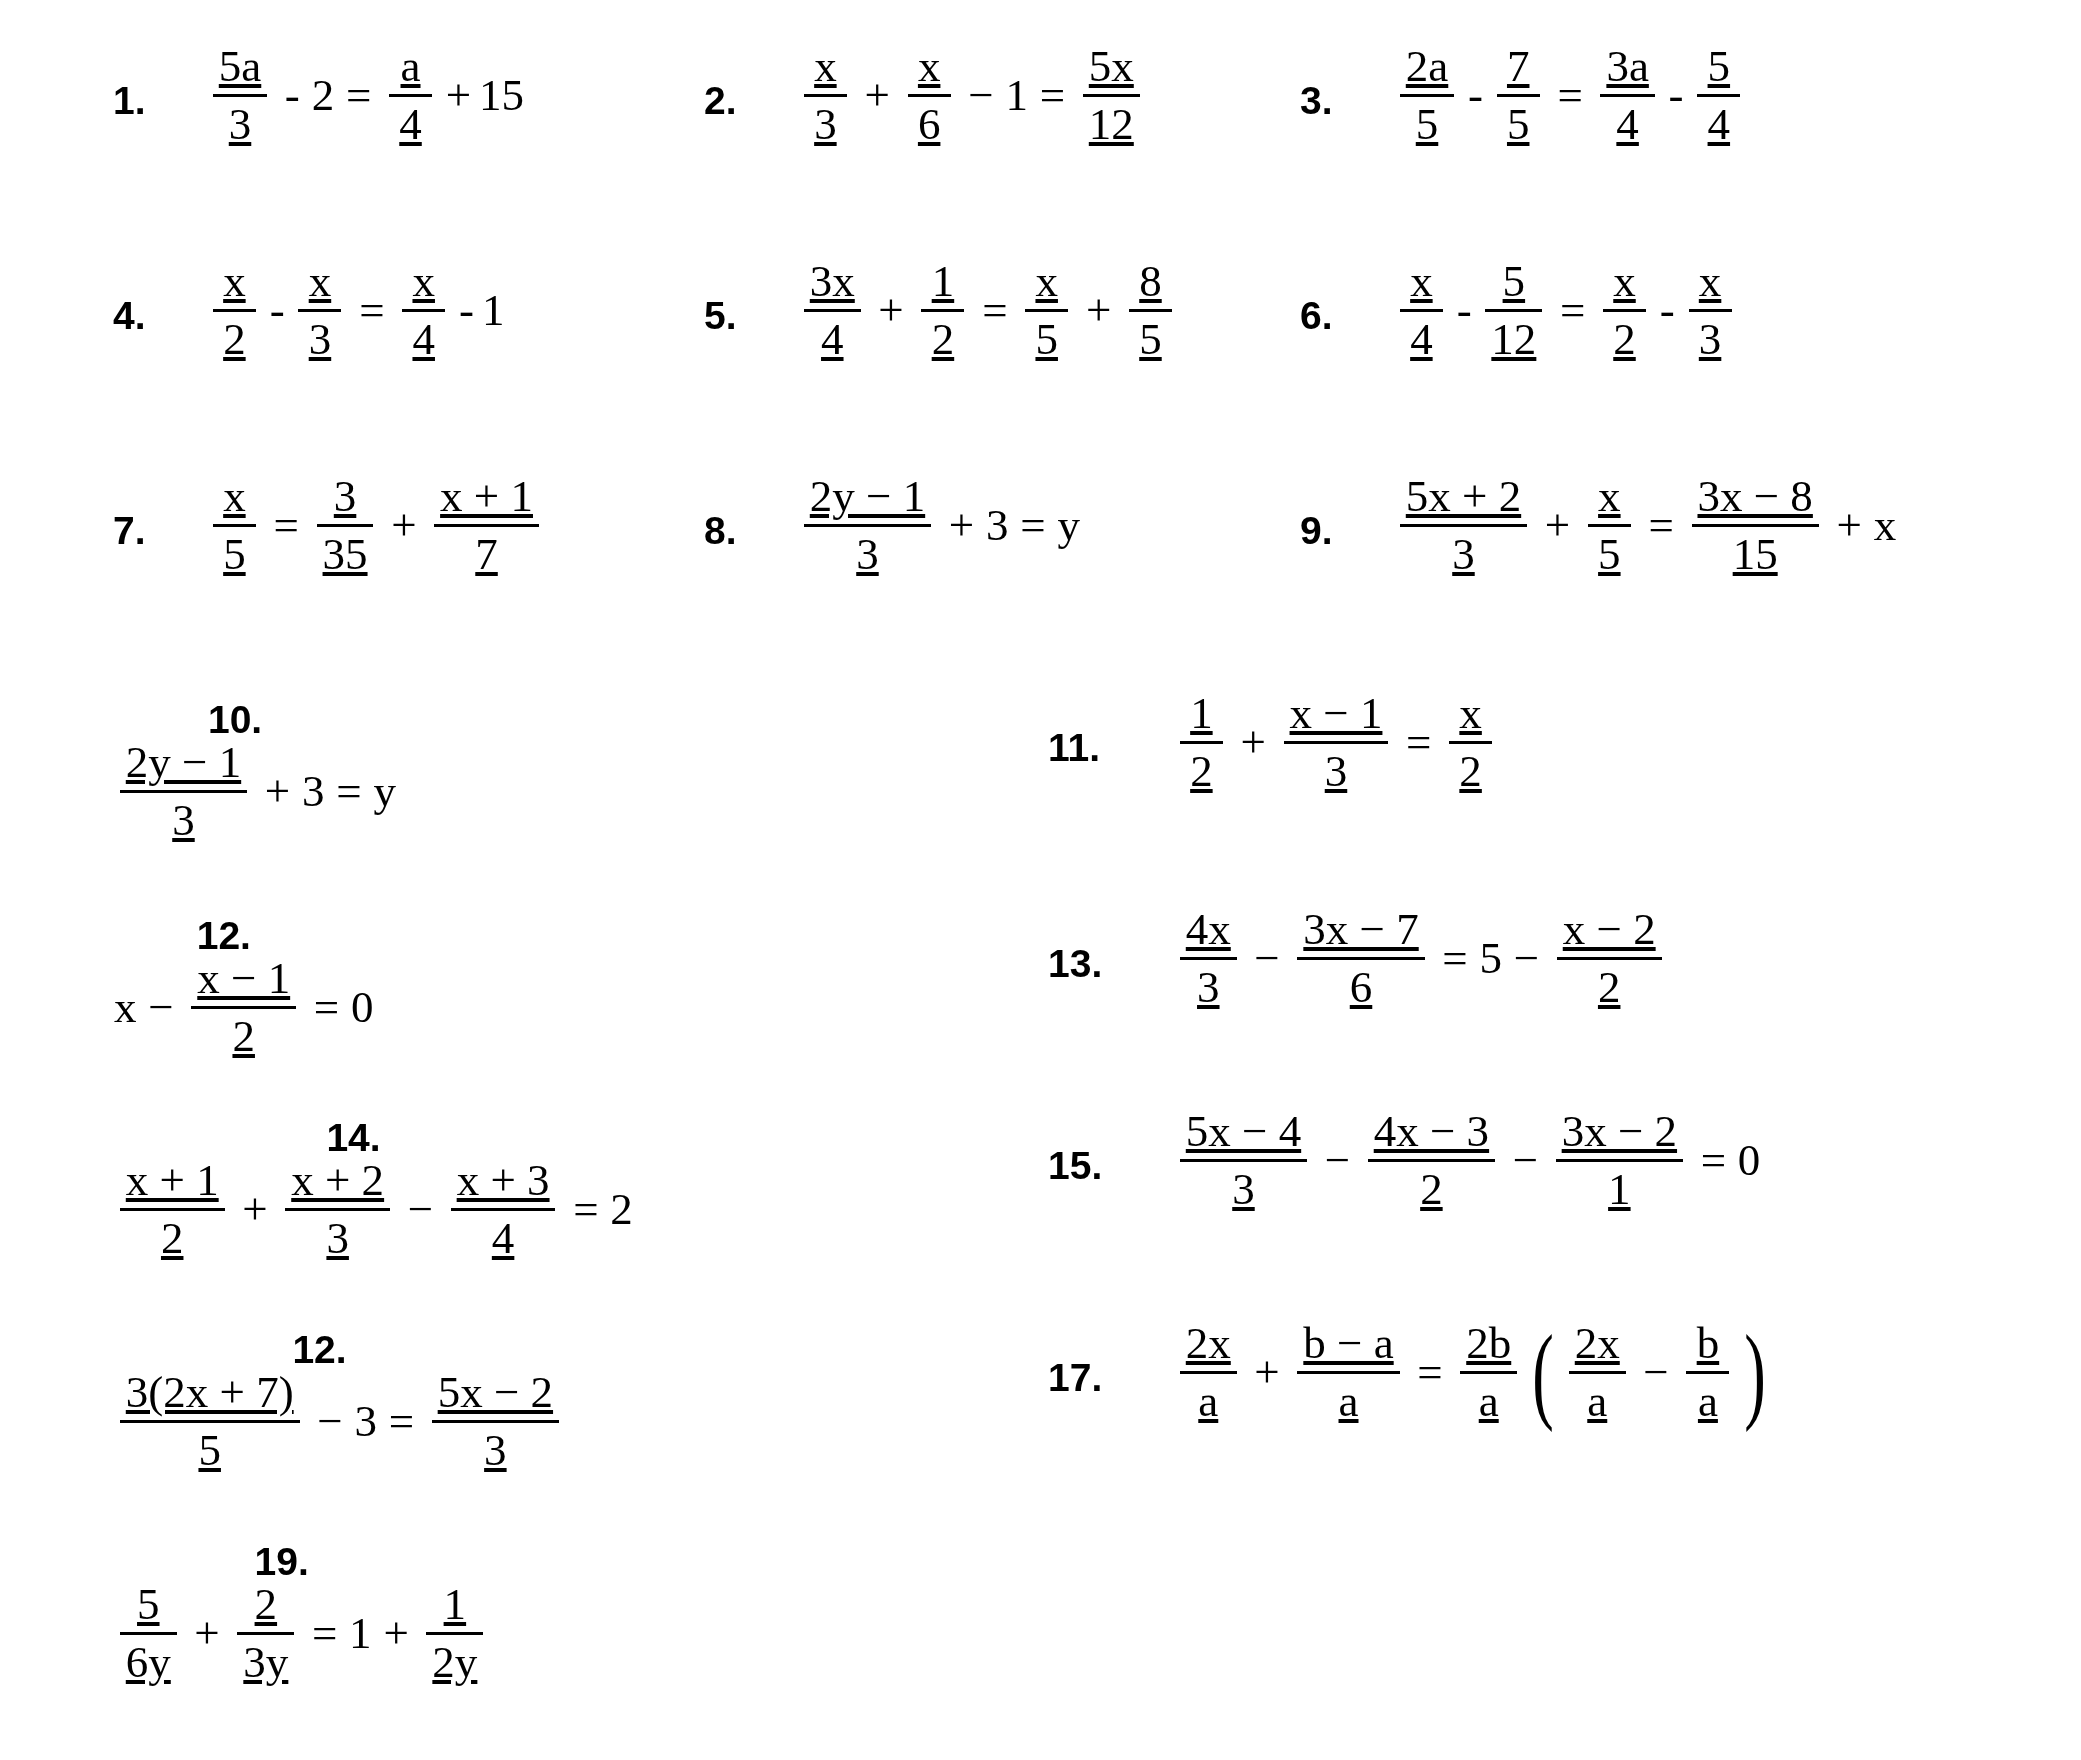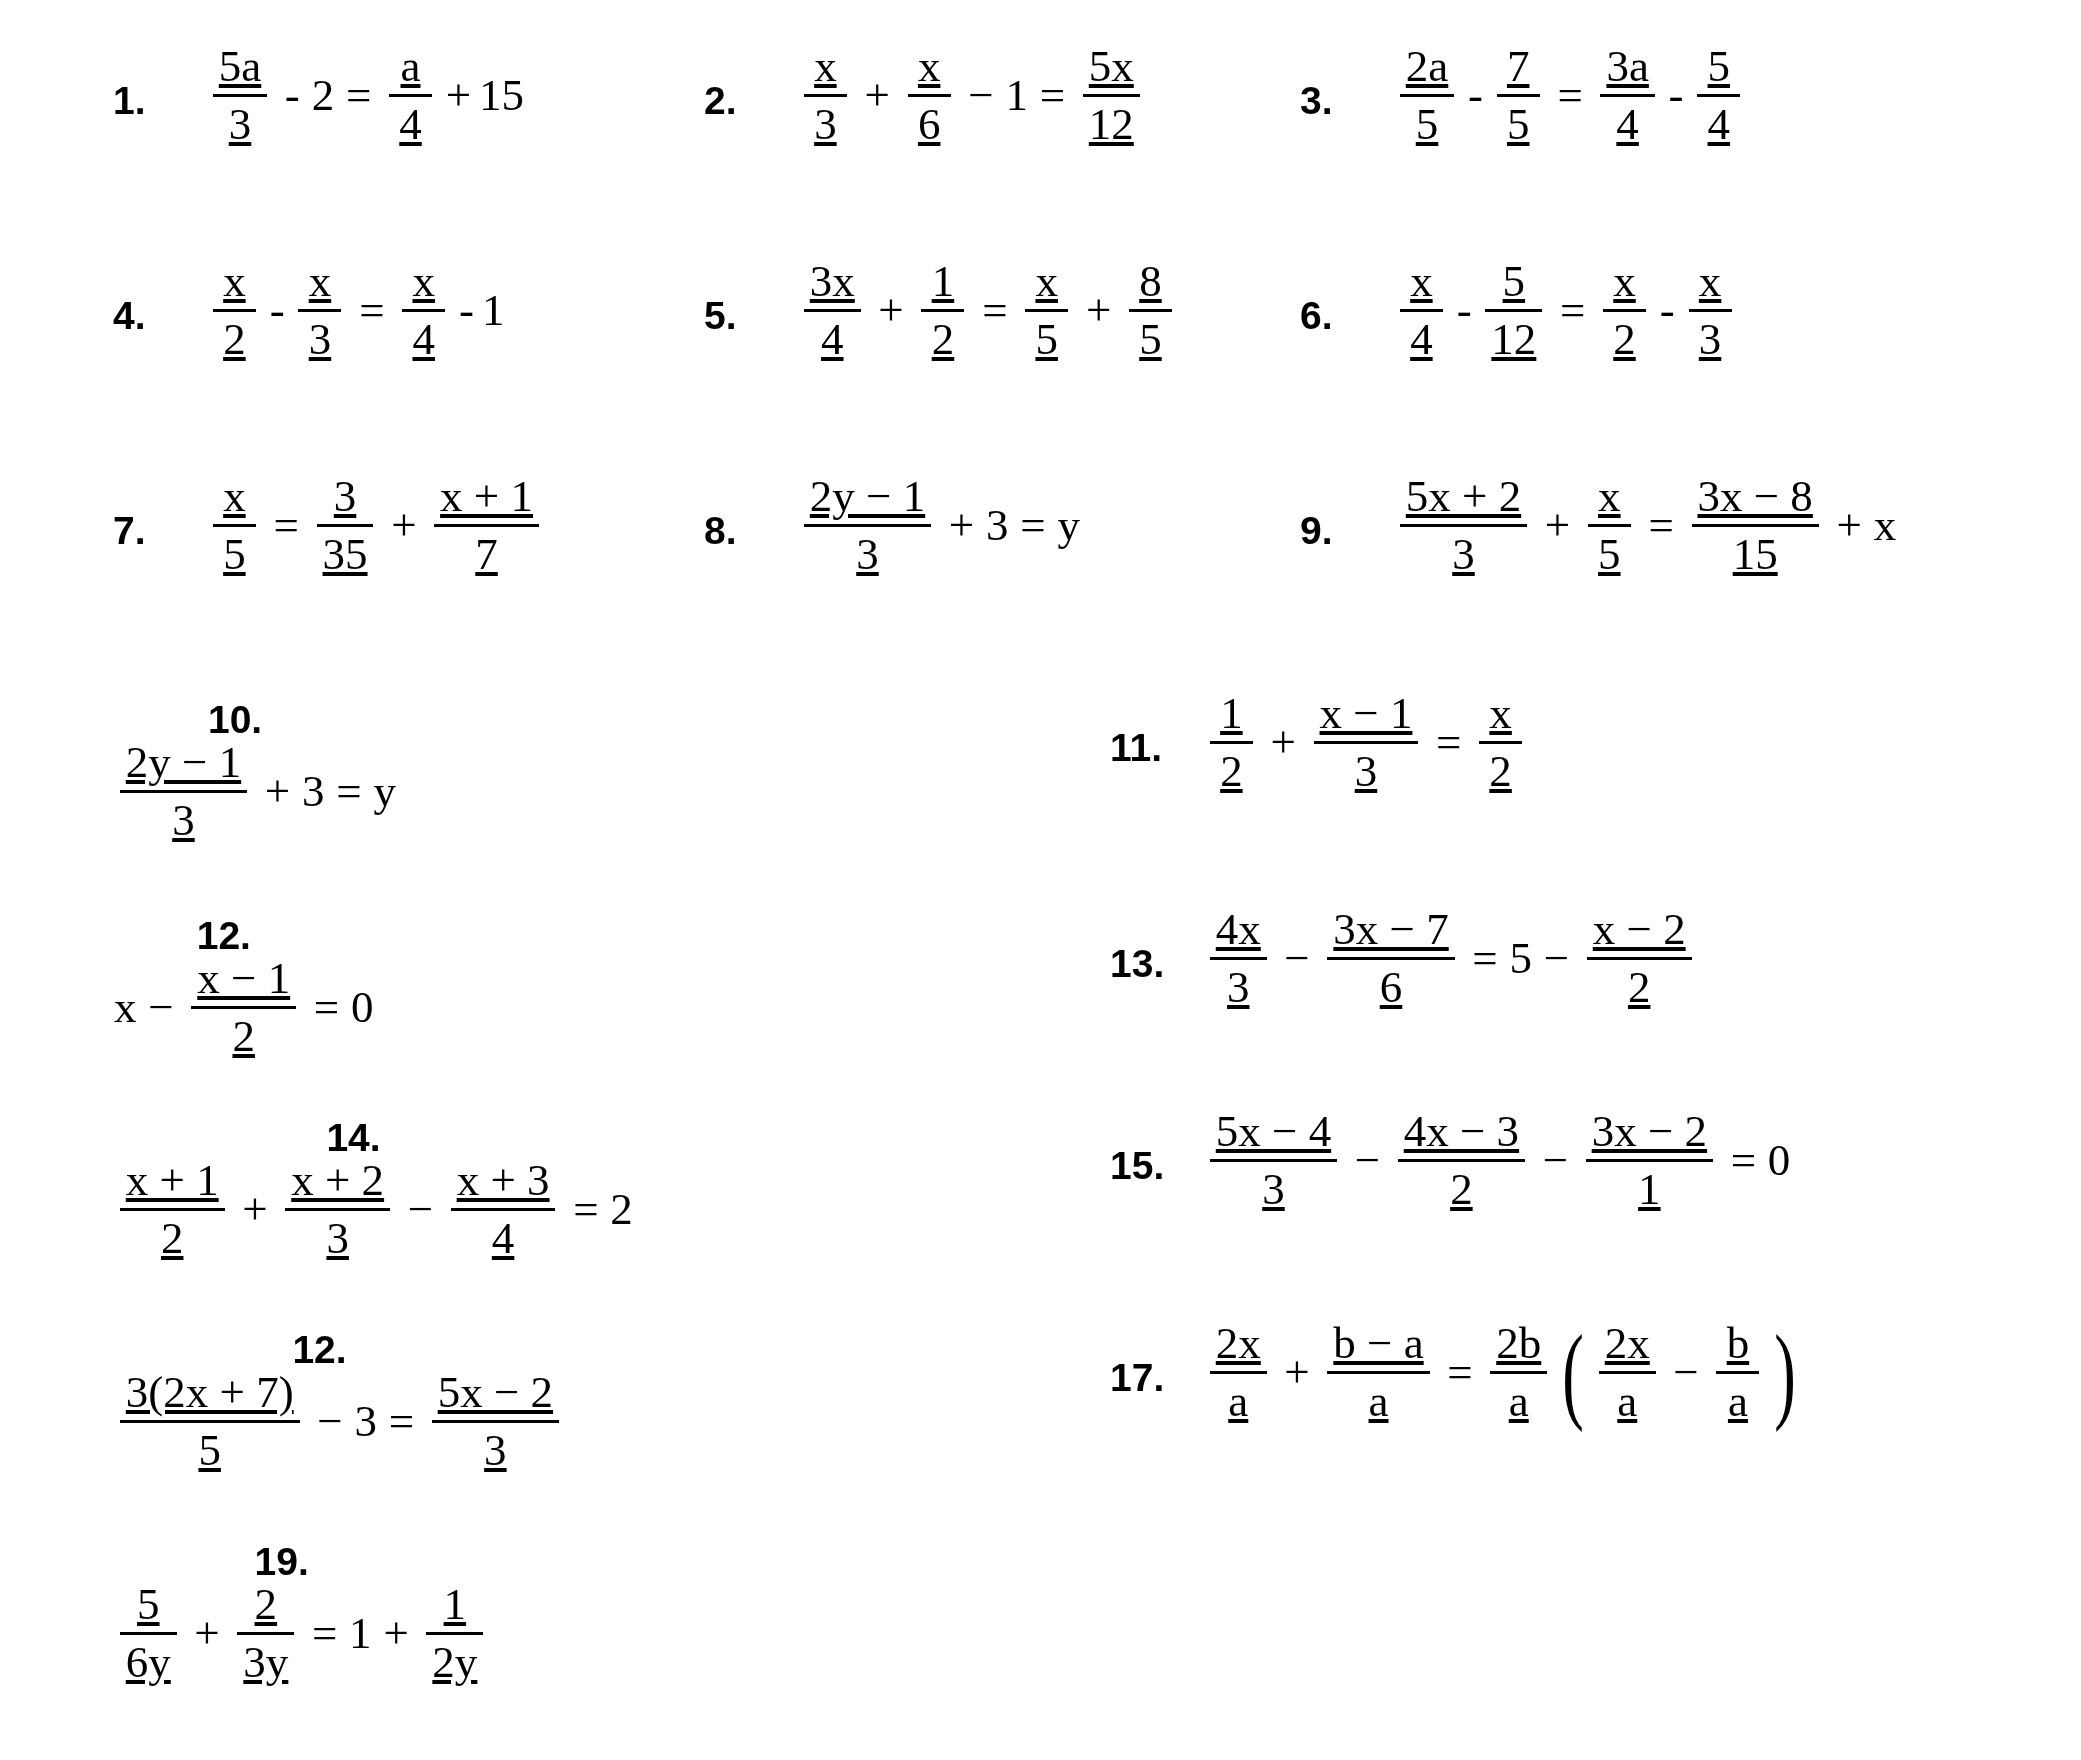--- a/index.html
+++ b/index.html
@@ -95,21 +95,21 @@
   .r4 { position: absolute; left: 0; top: 690px; }
   .r5 { position: absolute; left: 0; top: 906px; }
   .r6 { position: absolute; left: 0; top: 1108px; }
   .r7 { position: absolute; left: 0; top: 1320px; }
   .r8 { position: absolute; left: 0; top: 1532px; }
 
   .c1 { position: absolute; left: 113px; }
   .c2 { position: absolute; left: 704px; }
   .c3 { position: absolute; left: 1300px; }
   .cL { position: absolute; left: 114px; flex-direction: column; }
-  .cR { position: absolute; left: 1110px; }
+  .cR { position: absolute; left: 1048px; gap: 32px; }
 
   .num-w { display: inline-block; width: 94px; }
 </style>
 </head>
 <body>
 
 <div class="sheet">
 
   <div class="row r1">
     <div class="cell c1">

